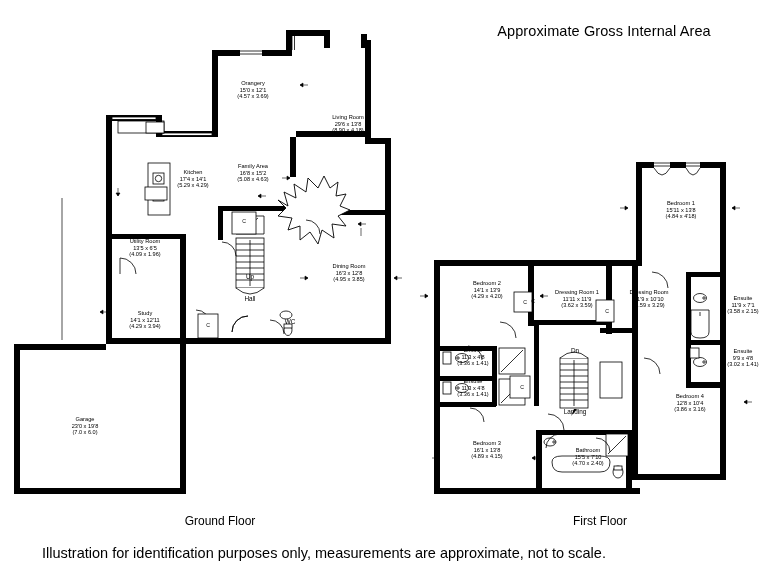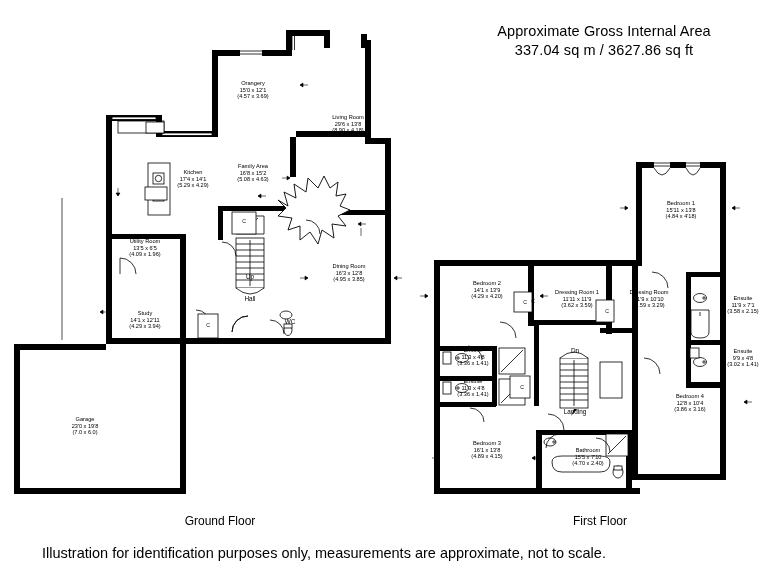--- a/index.html
+++ b/index.html
@@ -70,21 +70,20 @@
   }
   svg.draw { position:absolute; left:0; top:0; width:768px; height:576px; overflow:visible; }
 </style>
 </head>
 <body>
 
 <div id="stage">
 
   <div class="header">
     <div>Approximate Gross Internal Area</div>
-    <div>337.04 sq m / 3627.86 sq ft</div>
   </div>
 
   <svg class="draw" viewBox="0 0 768 576">
 
     <g>
 
       <g fill="#000">
 
         <rect x="106" y="105" width="6" height="143"></rect>
         <rect x="106" y="105" width="56" height="6"></rect>

